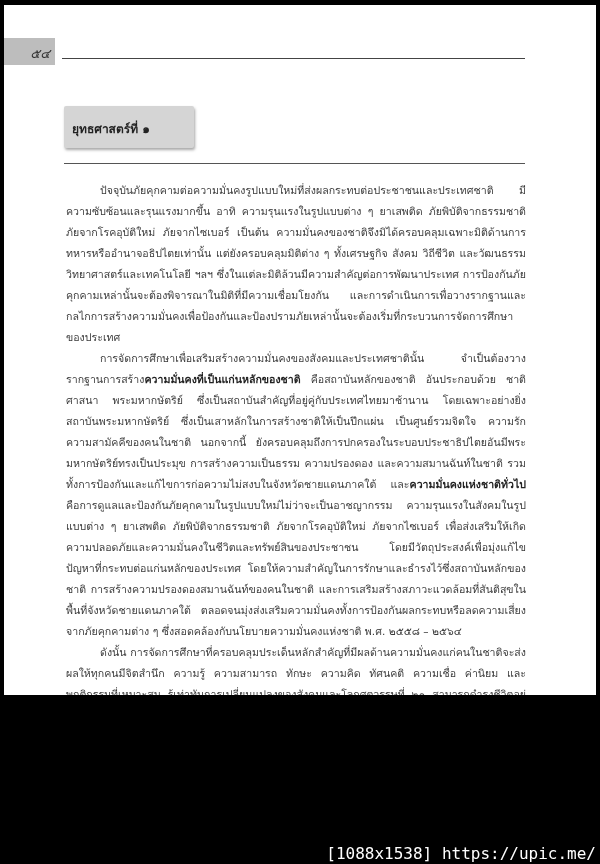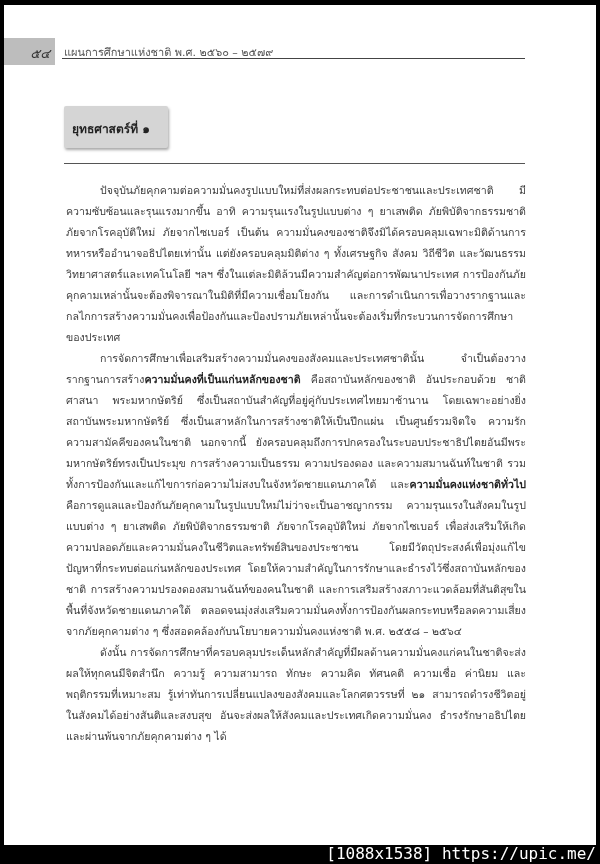--- a/index.html
+++ b/index.html
@@ -1,40 +1,41 @@
 <!DOCTYPE html>
 <html><head>
 <meta charset="utf-8">
 <style>
   html, body { margin: 0; padding: 0; }
   body {
     width: 600px; height: 864px; background: #000; position: relative; overflow: hidden;
     font-family: "DejaVu Sans", "Liberation Sans", sans-serif;
   }
   .page {
-    position: absolute; left: 4px; top: 5px; width: 592px; height: 840px;
+    position: absolute; left: 4px; top: 5px; width: 592px; height: 690px;
     background: #fff; overflow: hidden;
   }
   .page-num-box {
     position: absolute; left: 0; top: 33px; width: 51px; height: 27px;
     background: #bdbdbd;
   }
   .page-num {
     position: absolute; right: 5px; top: 5px; font-size: 13px; color: #333; font-style: italic;
   }
   .header-title {
     position: absolute; left: 60px; top: 38px; font-size: 11px; color: #555;
   }
   .header-rule {
     position: absolute; left: 58px; top: 53px; width: 463px; height: 1px; background: #444;
   }
   .strategy-box {
     position: absolute; left: 60px; top: 101px; width: 104px; height: 42px;
     background: #d5d5d5; border-radius: 2px;
     box-shadow: 1px 2px 3px rgba(0,0,0,0.35);
+    padding-left: 26px;
   }
   .strategy-label {
     position: absolute; left: 8px; top: 13px; font-size: 12px; font-weight: bold; color: #222;
     white-space: nowrap;
   }
   .section-title {
     position: absolute; left: 180px; top: 115px; font-size: 12px; font-weight: bold; color: #222;
     white-space: nowrap;
   }
   .section-rule {
@@ -51,21 +52,20 @@
     font-family: "DejaVu Sans Mono", monospace; white-space: nowrap;
   }
 </style>
 </head>
 <body>
 
 <div class="page">
   <div class="page-num-box">
     <span class="page-num">๕๔</span>
   </div>
-  <div class="header-title">แผนการศึกษาแห่งชาติ พ.ศ. ๒๕๖๐ – ๒๕๗๙</div>
   <div class="header-rule"></div>
 
   <div class="strategy-box">
     <span class="strategy-label">ยุทธศาสตร์ที่ ๑</span>
   </div>
   <div class="section-rule"></div>
 
   <div class="body-text">
     <p><span>ปัจจุบันภัยคุกคามต่อความมั่นคงรูปแบบใหม่ที่ส่งผลกระทบต่อประชาชนและประเทศชาติ มีความซับซ้อนและรุนแรงมากขึ้น อาทิ ความรุนแรงในรูปแบบต่าง ๆ ยาเสพติด ภัยพิบัติจากธรรมชาติ ภัยจากโรคอุบัติใหม่ ภัยจากไซเบอร์ เป็นต้น ความมั่นคงของชาติจึงมิได้ครอบคลุมเฉพาะมิติด้านการทหารหรืออำนาจอธิปไตยเท่านั้น แต่ยังครอบคลุมมิติต่าง ๆ ทั้งเศรษฐกิจ สังคม วิถีชีวิต และวัฒนธรรม วิทยาศาสตร์และเทคโนโลยี ฯลฯ ซึ่งในแต่ละมิติล้วนมีความสำคัญต่อการพัฒนาประเทศ การป้องกันภัยคุกคามเหล่านั้นจะต้องพิจารณาในมิติที่มีความเชื่อมโยงกัน และการดำเนินการเพื่อวางรากฐานและกลไกการสร้างความมั่นคงเพื่อป้องกันและป้องปรามภัยเหล่านั้นจะต้องเริ่มที่กระบวนการจัดการศึกษาของประเทศ</span></p>
     <p><span>การจัดการศึกษาเพื่อเสริมสร้างความมั่นคงของสังคมและประเทศชาตินั้น จำเป็นต้องวางรากฐานการสร้าง</span><b>ความมั่นคงที่เป็นแก่นหลักของชาติ</b><span> คือสถาบันหลักของชาติ อันประกอบด้วย ชาติ ศาสนา พระมหากษัตริย์ ซึ่งเป็นสถาบันสำคัญที่อยู่คู่กับประเทศไทยมาช้านาน โดยเฉพาะอย่างยิ่ง สถาบันพระมหากษัตริย์ ซึ่งเป็นเสาหลักในการสร้างชาติให้เป็นปึกแผ่น เป็นศูนย์รวมจิตใจ ความรัก ความสามัคคีของคนในชาติ นอกจากนี้ ยังครอบคลุมถึงการปกครองในระบอบประชาธิปไตยอันมีพระมหากษัตริย์ทรงเป็นประมุข การสร้างความเป็นธรรม ความปรองดอง และความสมานฉันท์ในชาติ รวมทั้งการป้องกันและแก้ไขการก่อความไม่สงบในจังหวัดชายแดนภาคใต้ และ</span><b>ความมั่นคงแห่งชาติทั่วไป</b><span> คือการดูแลและป้องกันภัยคุกคามในรูปแบบใหม่ไม่ว่าจะเป็นอาชญากรรม ความรุนแรงในสังคมในรูปแบบต่าง ๆ ยาเสพติด ภัยพิบัติจากธรรมชาติ ภัยจากโรคอุบัติใหม่ ภัยจากไซเบอร์ เพื่อส่งเสริมให้เกิดความปลอดภัยและความมั่นคงในชีวิตและทรัพย์สินของประชาชน โดยมีวัตถุประสงค์เพื่อมุ่งแก้ไขปัญหาที่กระทบต่อแก่นหลักของประเทศ โดยให้ความสำคัญในการรักษาและธำรงไว้ซึ่งสถาบันหลักของชาติ การสร้างความปรองดองสมานฉันท์ของคนในชาติ และการเสริมสร้างสภาวะแวดล้อมที่สันติสุขในพื้นที่จังหวัดชายแดนภาคใต้ ตลอดจนมุ่งส่งเสริมความมั่นคงทั้งการป้องกันผลกระทบหรือลดความเสี่ยงจากภัยคุกคามต่าง ๆ ซึ่งสอดคล้องกับนโยบายความมั่นคงแห่งชาติ พ.ศ. ๒๕๕๘ – ๒๕๖๔</span></p>

